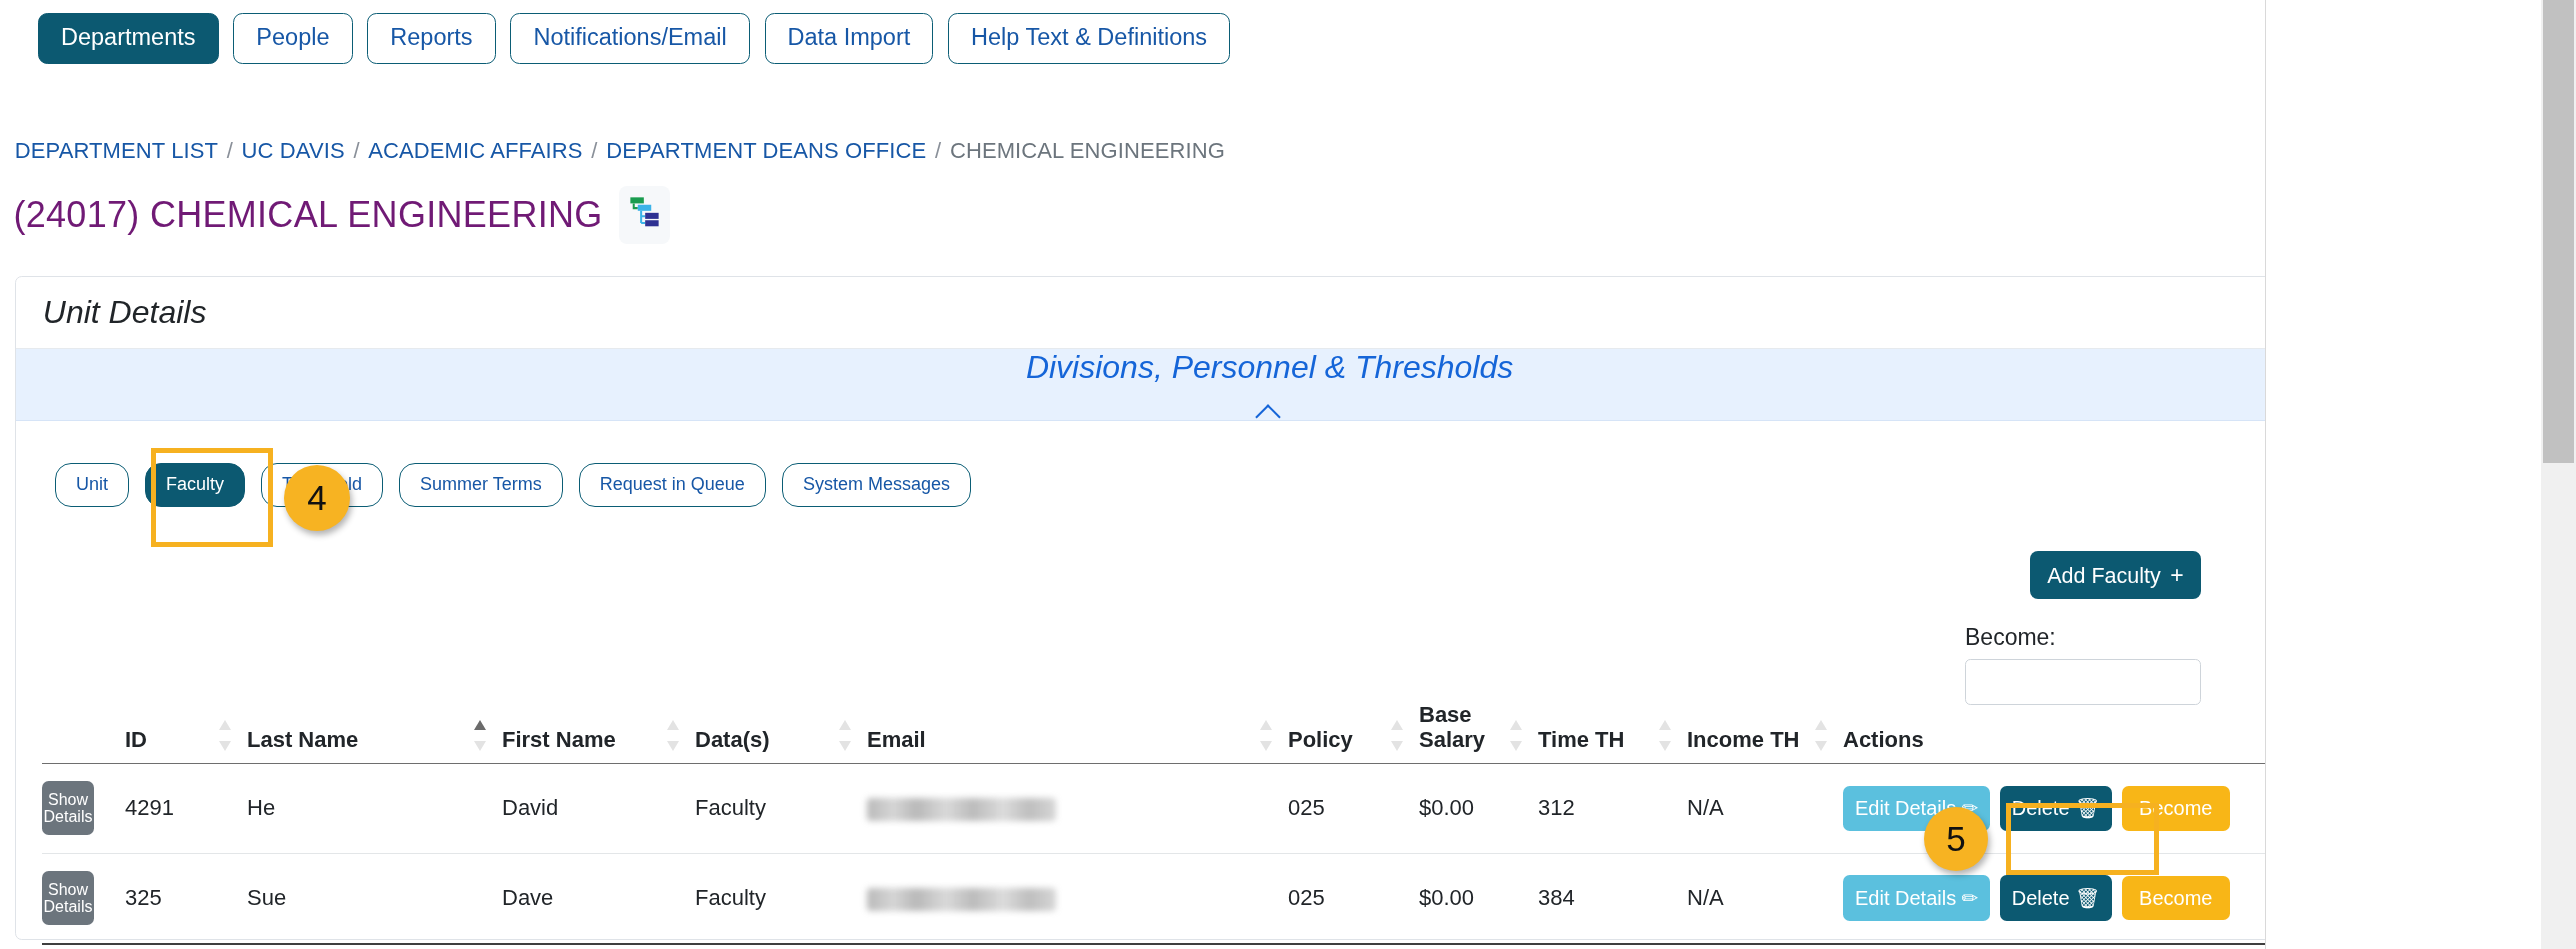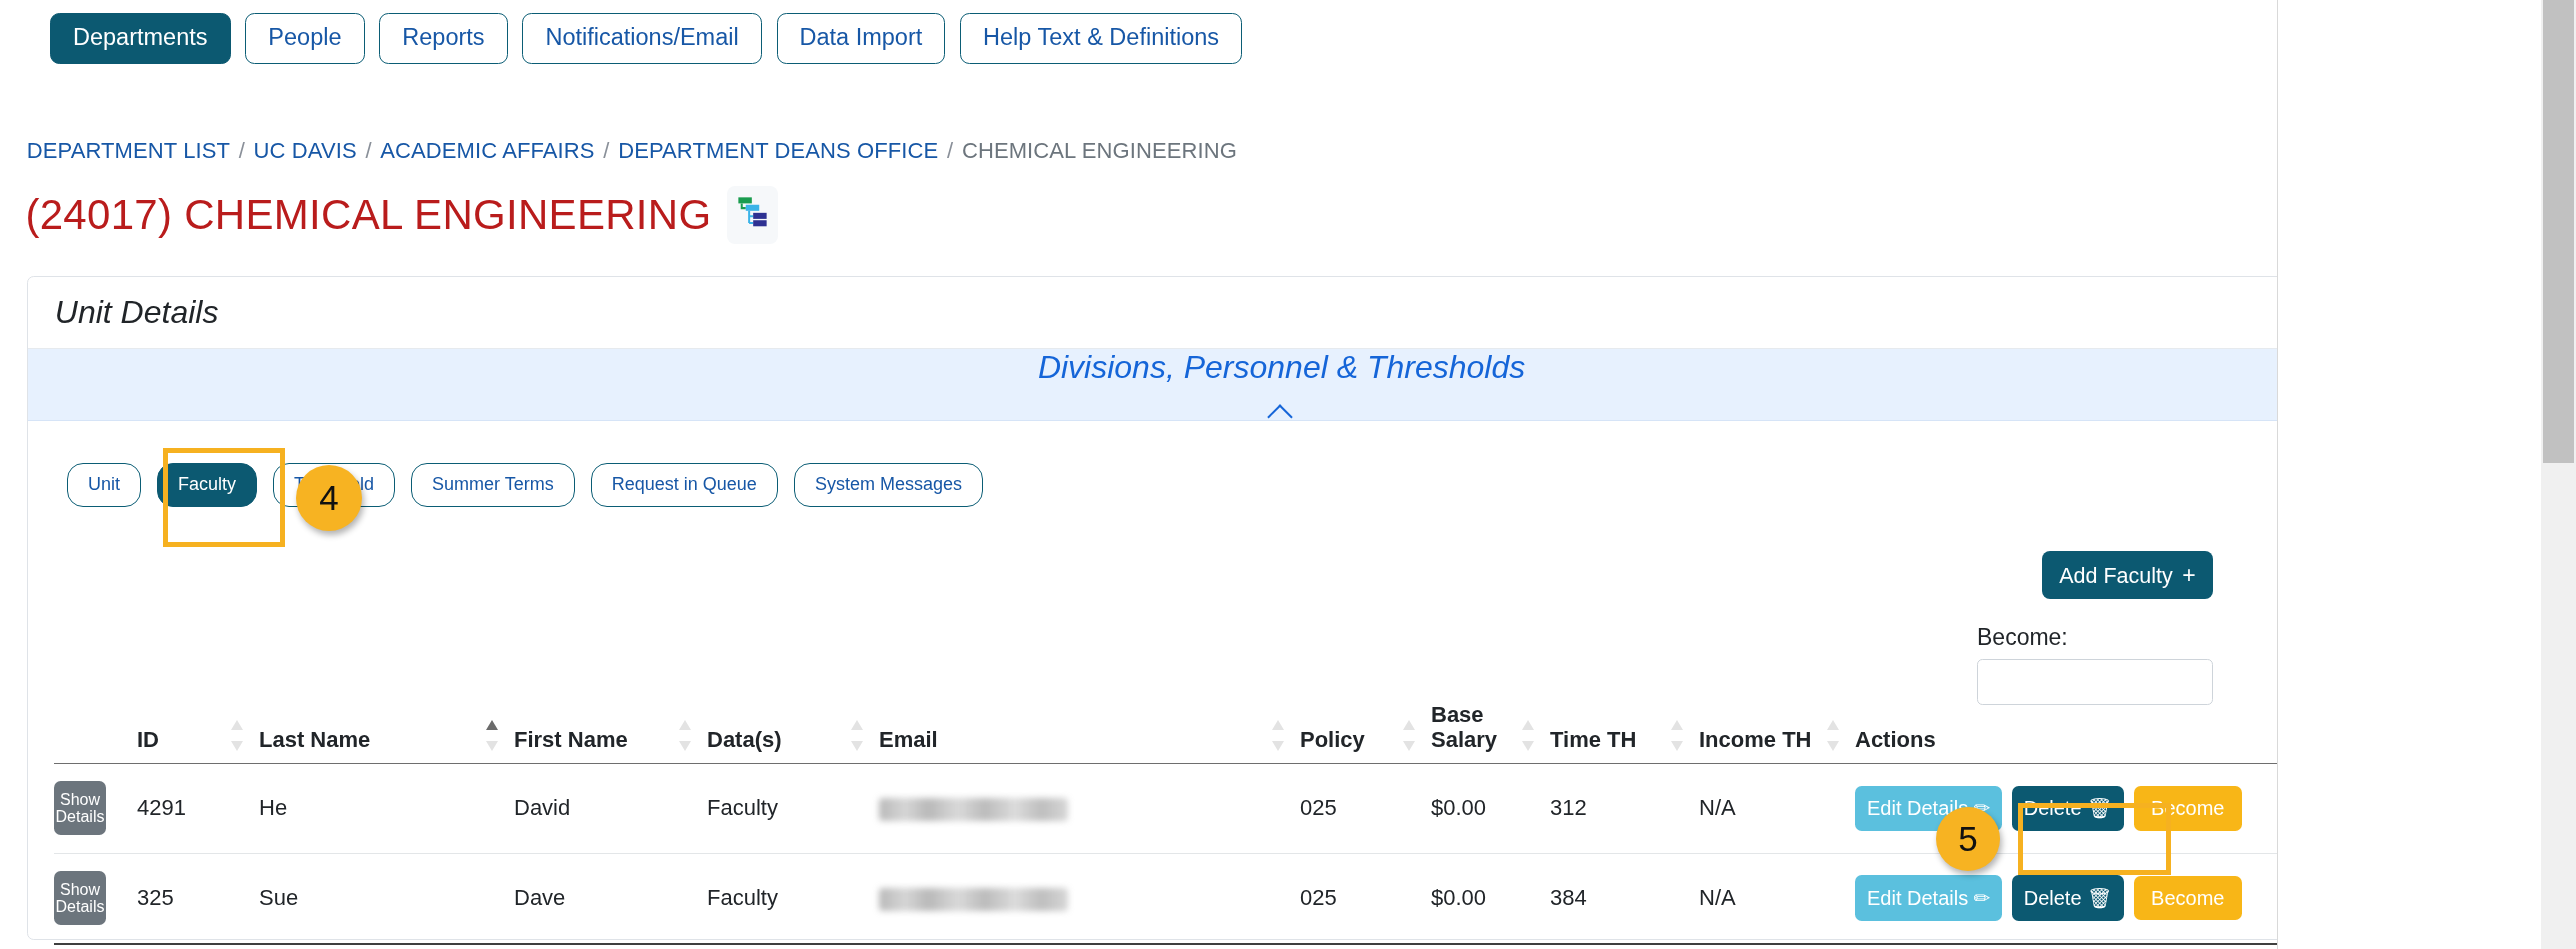--- a/index.html
+++ b/index.html
@@ -13,21 +13,21 @@
     width: 2576px; height: 949px;
     position: relative;
     overflow: hidden;
     font-size: 23px;
     color: #212529;
   }
 
   
   .page-frame {
     position: absolute;
-    left: 12px; top: 0;
+    left: 0; top: 0;
     width: 2266px; height: 949px;
     border-right: 1.3px solid #d9d9d9;
     background: #fff;
     overflow: hidden;
   }
 
   
   .scrollbar-track {
     position: absolute;
     right: 0; top: 0;
@@ -88,22 +88,22 @@
 
   
   .page-title-row {
     position: absolute;
     left: 13.4px; top: 186px;
     display: flex;
     align-items: center;
     gap: 16px;
   }
   .page-title {
-    font-size: 42px;
-    color: #b91c1c;
+    font-size: 36px;
+    color: #701a75;
     letter-spacing: 0.3px;
     white-space: nowrap;
     font-weight: 400;
   }
   .hierarchy-btn {
     width: 51px; height: 58px;
     background: #f6f8fa;
     border: none;
     border-radius: 8px;
     display: flex;

